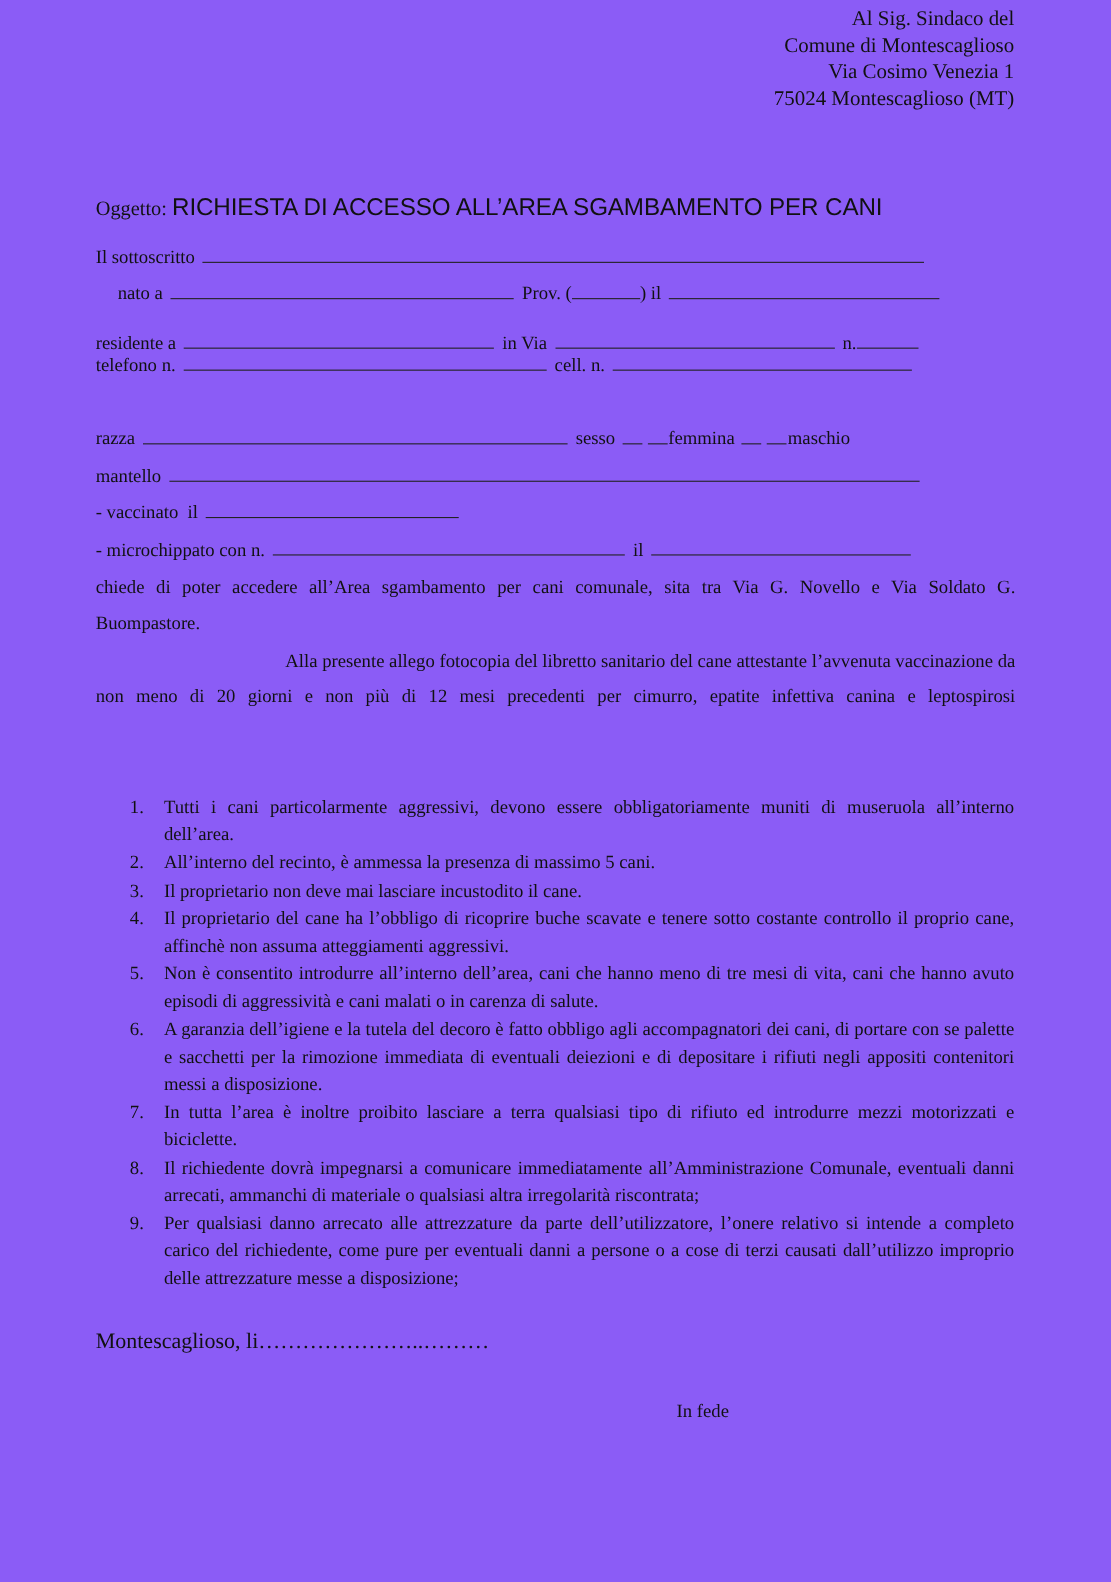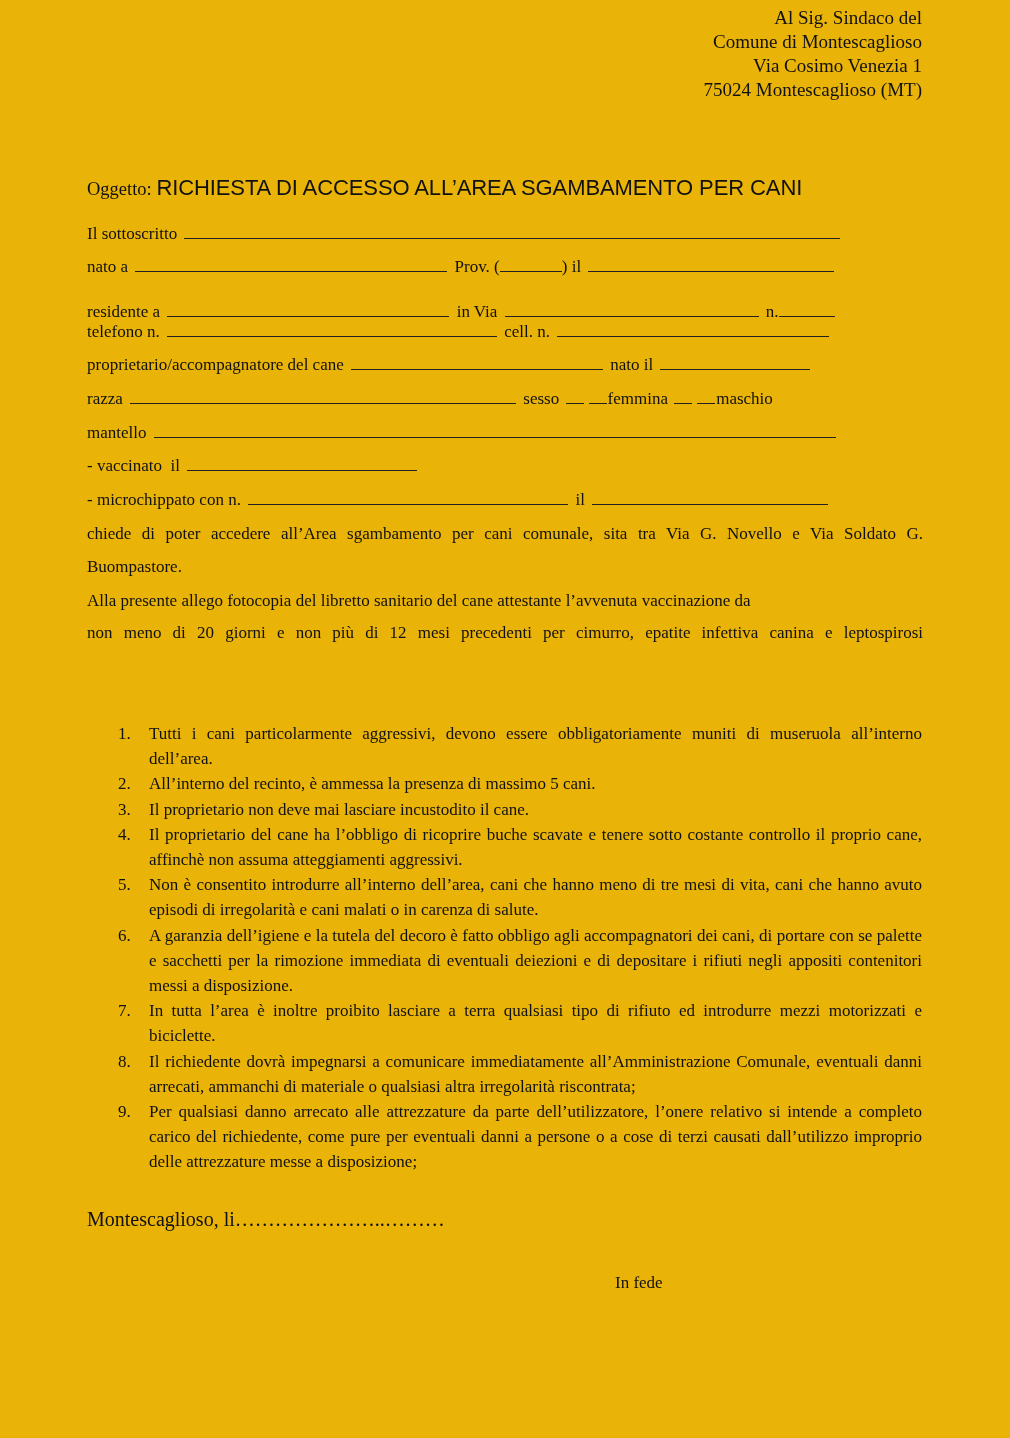--- a/index.html
+++ b/index.html
@@ -1,18 +1,18 @@
 <!DOCTYPE html>
 <html><head>
   <meta charset="utf-8">
   <style>
     html, body { margin: 0; padding: 0; background: #ffffff; }
     body { width: 1010px; height: 1438px; position: relative; overflow: hidden;
            font-family: "Liberation Serif", "DejaVu Serif", serif; color: #111; font-size: 17px; }
-    .page { position: absolute; left: 0; top: 0; width: 1010px; height: 1438px; background: #eab308; }
+    .page { position: absolute; left: 0; top: 0; width: 1010px; height: 1438px; background: #8b5cf6; }
     .addr { position: absolute; right: 88px; top: 6px; text-align: right; font-size: 19px; line-height: 24px; }
     .addr div { white-space: nowrap; }
     .subject { position: absolute; left: 87px; top: 175px; font-size: 18.5px; white-space: nowrap; }
     .subject .sans { font-family: "Liberation Sans", "DejaVu Sans", sans-serif; font-size: 22px; letter-spacing: -0.1px; }
     .line { position: absolute; left: 87px; white-space: nowrap; font-size: 17px; line-height: 20px; }
     .blank { display: inline-block; border-bottom: 1px solid #222; height: 14px; vertical-align: baseline; margin: 0 3px; }
     .blank.sm { margin: 0 2px; }
     .para { position: absolute; left: 87px; width: 836px; font-size: 17px; line-height: 20px; }
     .justify { text-align: justify; text-align-last: justify; white-space: nowrap; }
     .rules { position: absolute; left: 118px; top: 721px; width: 804px; font-size: 17px; line-height: 25.2px; margin: 0; padding: 0; list-style: none; }
@@ -36,21 +36,21 @@
 
   <div class="subject">
     <span>Oggetto: </span><span class="sans">RICHIESTA DI ACCESSO ALL’AREA SGAMBAMENTO PER CANI</span>
   </div>
 
   <div class="line" style="top:224px;">
     <span>Il sottoscritto</span>
     <span class="blank" style="width:656px;"></span>
   </div>
 
-  <div class="line" style="top:257px;">
+  <div class="line" style="top:257px;margin-left:20px;">
     <span>nato a</span>
     <span class="blank" style="width:312px;"></span>
     <span>Prov. (</span><span class="blank sm" style="width:62px;margin:0;"></span><span>) il</span>
     <span class="blank" style="width:246px;"></span>
   </div>
 
   <div class="line" style="top:302px;">
     <span>residente a</span>
     <span class="blank" style="width:282px;"></span>
     <span>in Via</span>
@@ -58,26 +58,20 @@
     <span>n.</span><span class="blank sm" style="width:56px;margin:0;"></span>
   </div>
 
   <div class="line" style="top:322px;text-align:center;">
     <span>telefono n.</span>
     <span class="blank" style="width:330px;"></span>
     <span>cell. n.</span>
     <span class="blank" style="width:272px;"></span>
   </div>
 
-  <div class="line" style="top:355px;">
-    <span>proprietario/accompagnatore del cane</span>
-    <span class="blank" style="width:252px;"></span>
-    <span>nato il</span>
-    <span class="blank" style="width:150px;"></span>
-  </div>
 
   <div class="line" style="top:389px;">
     <span>razza</span>
     <span class="blank" style="width:386px;"></span>
     <span>sesso</span>
     <span class="blank sm" style="width:18px;"></span><span class="blank sm" style="width:18px;margin:0 1px 0 3px;"></span><span>femmina</span>
     <span class="blank sm" style="width:18px;"></span><span class="blank sm" style="width:18px;margin:0 1px 0 3px;"></span><span>maschio</span>
   </div>
 
   <div class="line" style="top:423px;">
@@ -97,21 +91,21 @@
     <span class="blank" style="width:236px;"></span>
   </div>
 
   <div class="para" style="top:524px;">
     <div class="justify">chiede di poter accedere all’Area sgambamento per cani comunale, sita tra Via G. Novello e Via Soldato G.</div>
   </div>
   <div class="para" style="top:557px;">
     <div>Buompastore.</div>
   </div>
 
-  <div class="para" style="top:591px;">
+  <div class="para" style="top:591px;text-align:right;">
     <div>Alla presente allego fotocopia del libretto sanitario del cane attestante l’avvenuta vaccinazione da</div>
   </div>
   <div class="para" style="top:623px;">
     <div class="justify">non meno di 20 giorni e non più di 12 mesi precedenti per cimurro, epatite infettiva canina e leptospirosi</div>
   </div>
 
   <ol class="rules">
     <li>
         <span class="num">1.</span>
         <span class="txt">Tutti i cani particolarmente aggressivi, devono essere obbligatoriamente muniti di museruola all’interno dell’area.</span>
@@ -123,21 +117,21 @@
     <li>
         <span class="num">3.</span>
         <span class="txt">Il proprietario non deve mai lasciare incustodito il cane.</span>
       </li>
     <li>
         <span class="num">4.</span>
         <span class="txt">Il proprietario del cane ha l’obbligo di ricoprire buche scavate e tenere sotto costante controllo il proprio cane, affinchè non assuma atteggiamenti aggressivi.</span>
       </li>
     <li>
         <span class="num">5.</span>
-        <span class="txt">Non è consentito introdurre all’interno dell’area, cani che hanno meno di tre mesi di vita, cani che hanno avuto episodi di irregolarità e cani malati o in carenza di salute.</span>
+        <span class="txt">Non è consentito introdurre all’interno dell’area, cani che hanno meno di tre mesi di vita, cani che hanno avuto episodi di aggressività e cani malati o in carenza di salute.</span>
       </li>
     <li>
         <span class="num">6.</span>
         <span class="txt">A garanzia dell’igiene e la tutela del decoro è fatto obbligo agli accompagnatori dei cani, di portare con se palette e sacchetti per la rimozione immediata di eventuali deiezioni e di depositare i rifiuti negli appositi contenitori messi a disposizione.</span>
       </li>
     <li>
         <span class="num">7.</span>
         <span class="txt">In tutta l’area è inoltre proibito lasciare a terra qualsiasi tipo di rifiuto ed introdurre mezzi motorizzati e biciclette.</span>
       </li>
     <li>

